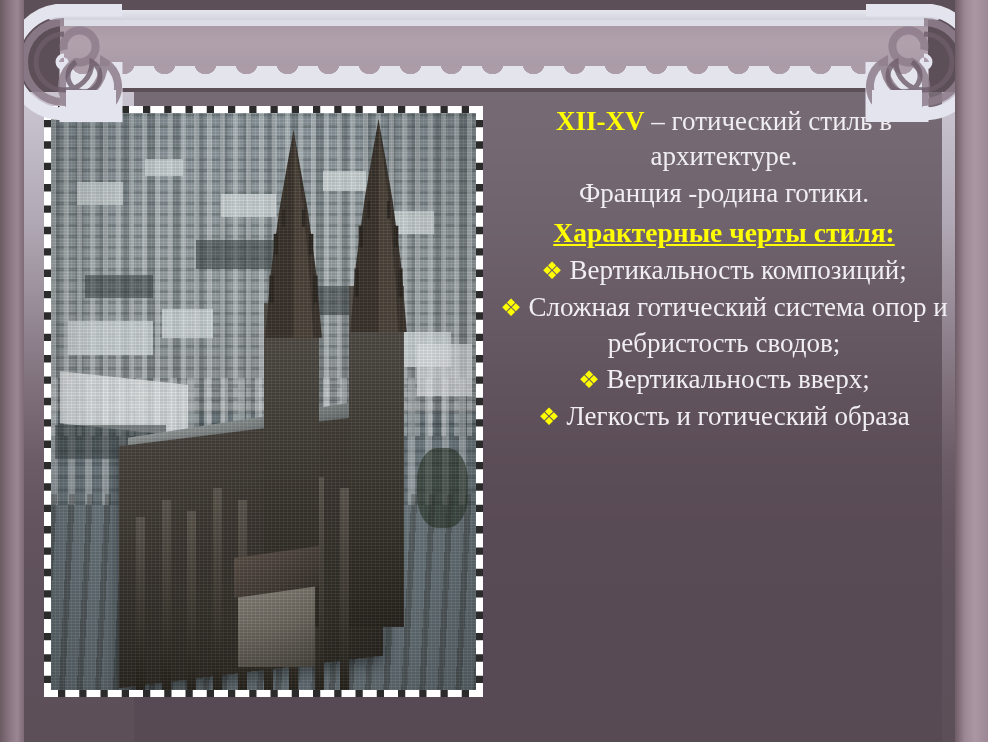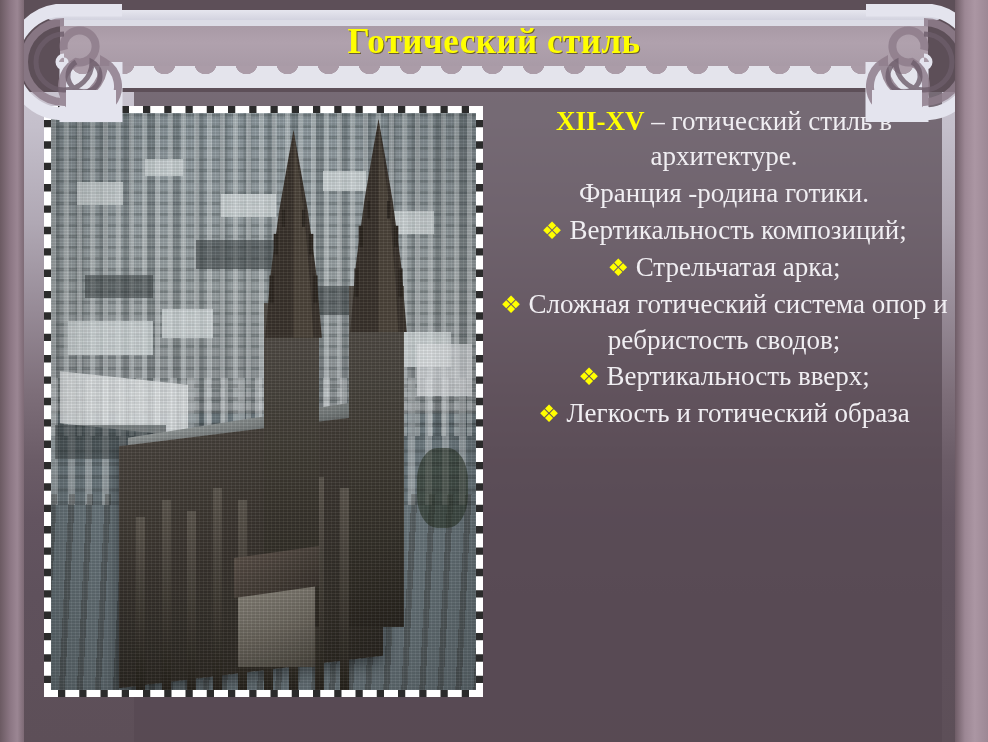--- a/index.html
+++ b/index.html
@@ -243,28 +243,25 @@
       <div class="texture"></div>
       <div class="vign"></div>
     </div>
   </div>
 
   <div class="textcol">
     <div class="ln">
       <span class="hl">XII-XV</span><span> – готический стиль в архитектуре.</span>
     </div>
     <div class="ln">Франция -родина готики.</div>
+    <div class="sub">Характерные черты стиля:</div>
 
     <div class="bl">
       <span class="bullet">❖</span>
       <span>Вертикальность композиций;</span>
-    </div>
-    <div class="bl">
-      <span class="bullet">❖</span>
-      <span>Стрельчатая арка;</span>
     </div>
     <div class="bl">
       <span class="bullet">❖</span>
       <span>Сложная готический система опор и ребристость сводов;</span>
     </div>
     <div class="bl">
       <span class="bullet">❖</span>
       <span>Вертикальность вверх;</span>
     </div>
     <div class="bl">
@@ -293,19 +290,18 @@
       <g transform="translate(120,0) scale(-1,1)">
         <path d="M118 6 L60 6 A52 52 0 1 0 112 58 L112 112 L62 112 L62 58
                  A2 2 0 1 1 60 56" fill="none" stroke="#e4e4ee" stroke-width="13"></path>
         <path d="M60 18 A40 40 0 1 0 100 58 A28 28 0 1 1 72 58
                  A16 16 0 1 0 60 46" fill="none" stroke="#8e7d8b" stroke-width="8" opacity=".85"></path>
         <path d="M60 30 A28 28 0 1 0 88 58 A16 16 0 1 1 72 58" fill="none" stroke="#6d5c6a" stroke-width="5" opacity=".8"></path>
         <rect x="62" y="86" width="50" height="32" fill="#e4e4ee"></rect>
       </g>
     </svg>
 
-    <div class="title">Готический стиль</div>
   </div>
 
   <div class="frame-left"></div>
   <div class="frame-right"></div>
 
 </div>
 
 </body></html>

